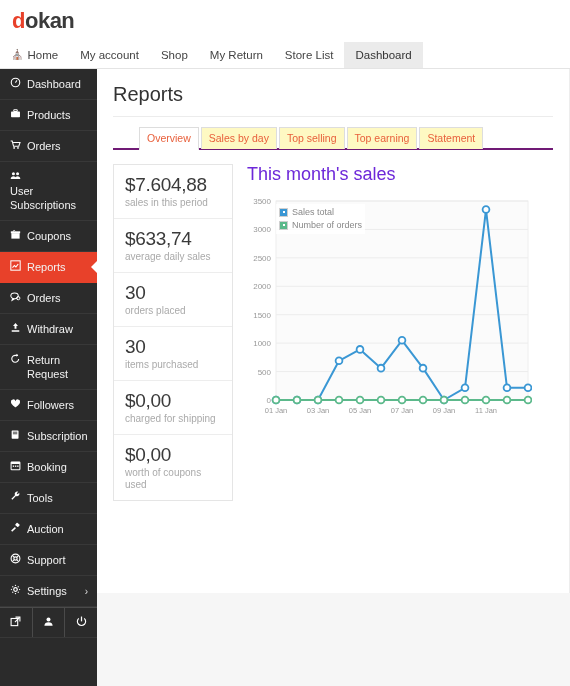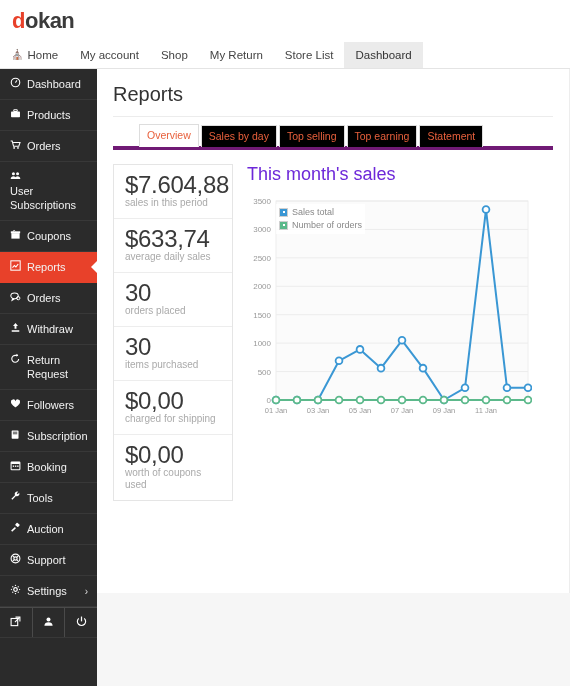--- a/index.html
+++ b/index.html
@@ -151,30 +151,30 @@
     font-weight: normal;
     color: #333333;
     padding-bottom: 10px;
     border-bottom: 1px solid #ececec;
     margin-bottom: 9px;
   }
 
   
   .tabs {
     display: flex;
-    align-items: flex-end;
+    align-items: center;
     padding-left: 26px;
-    border-bottom: 4px solid #701a75;
+    border-bottom: 2px solid #701a75;
     height: 24px;
   }
   .tab {
     font-size: 10.5px;
     color: #e8603c;
     padding: 4px 7px;
-    background: #000000;
+    background: #fef9c3;
     border: 1px solid #dddddd;
     border-bottom: none;
     margin-right: 2px;
     cursor: pointer;
     line-height: 13px;
     position: relative;
     top: 1px;
   }
   .tab.active {
     background: #ffffff;
@@ -191,21 +191,21 @@
     flex: none;
     border: 1px solid #e5e5e5;
     background: #ffffff;
   }
   .stat {
     padding: 9px 10px 9px 11px;
     border-bottom: 1px solid #ededed;
   }
   .stat:last-child { border-bottom: none; }
   .stat .val {
-    font-size: 24px;
+    font-size: 19px;
     color: #3a3a3a;
     line-height: 22px;
     letter-spacing: -0.3px;
   }
   .stat .lbl {
     font-size: 10px;
     color: #aaaaaa;
     margin-top: 1px;
     line-height: 12px;
   }

